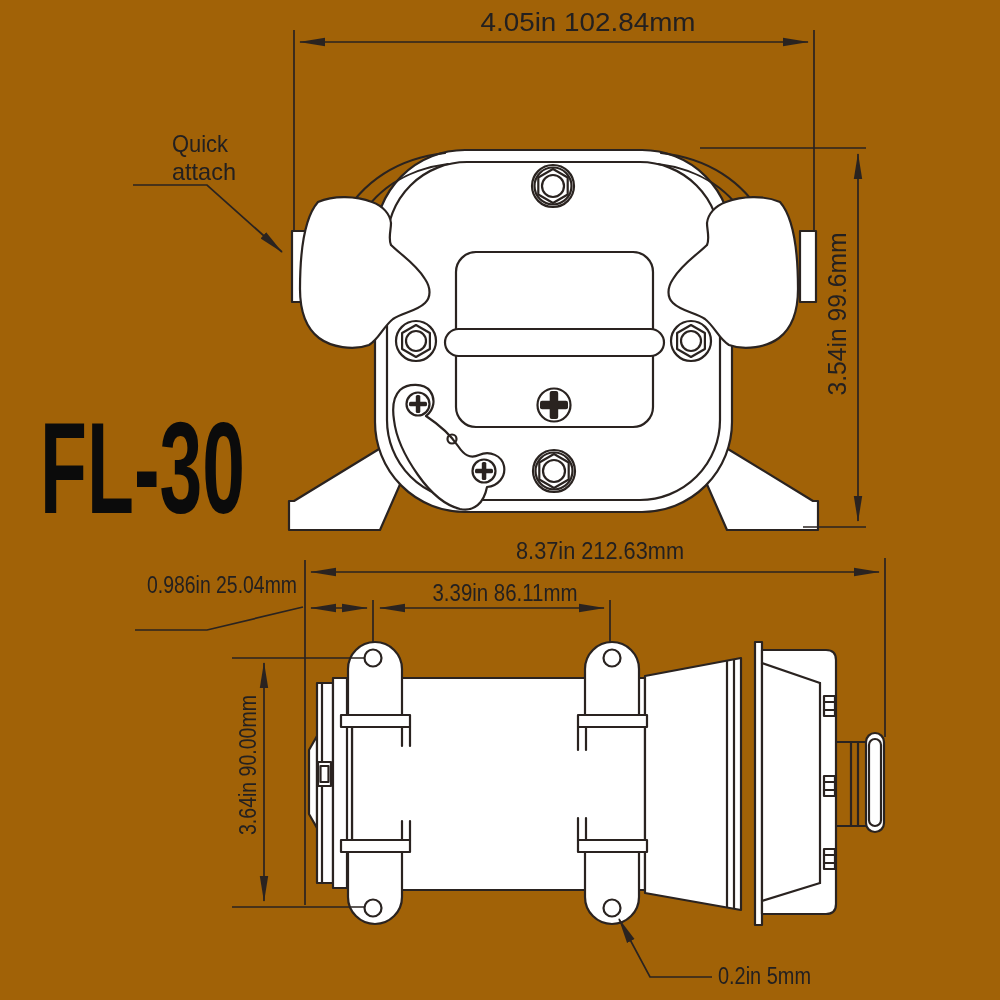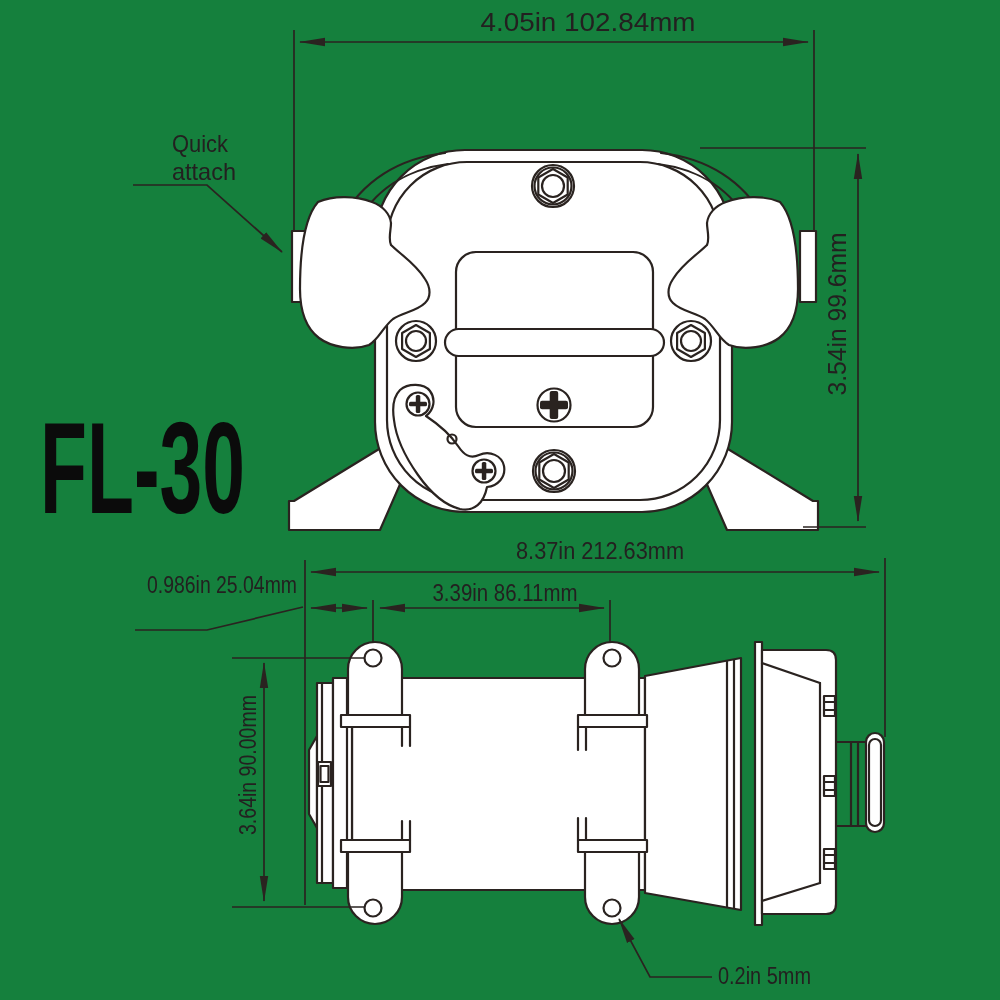--- a/index.html
+++ b/index.html
@@ -1,16 +1,16 @@
 <!DOCTYPE html>
 <html><head>
 <meta charset="utf-8">
 <style>
   html,body{margin:0;padding:0;background:#ffffff;}
-  .stage{position:relative;width:1000px;height:1000px;background:#15803d;overflow:hidden;}
+  .stage{position:relative;width:1000px;height:1000px;background:#a16207;overflow:hidden;}
   svg{display:block;}
   .ln{fill:none;stroke:#2a2320;stroke-width:2.2;stroke-linejoin:round;stroke-linecap:round;}
   .lnf{fill:#ffffff;stroke:#2a2320;stroke-width:2.2;stroke-linejoin:round;}
   .thin{fill:none;stroke:#2a2320;stroke-width:1.7;}
   .solid{fill:#2a2320;stroke:none;}
   text{font-family:"Liberation Sans",sans-serif;fill:#232020;}
   .dim{font-size:26px;}
   .dimsm{font-size:23px;}
   .callout{font-size:24px;}
   .brand{font-size:130px;font-weight:bold;fill:#0b0b0b;}

